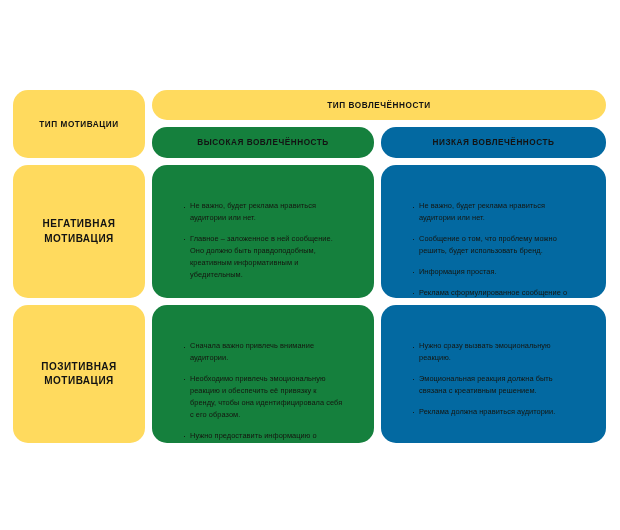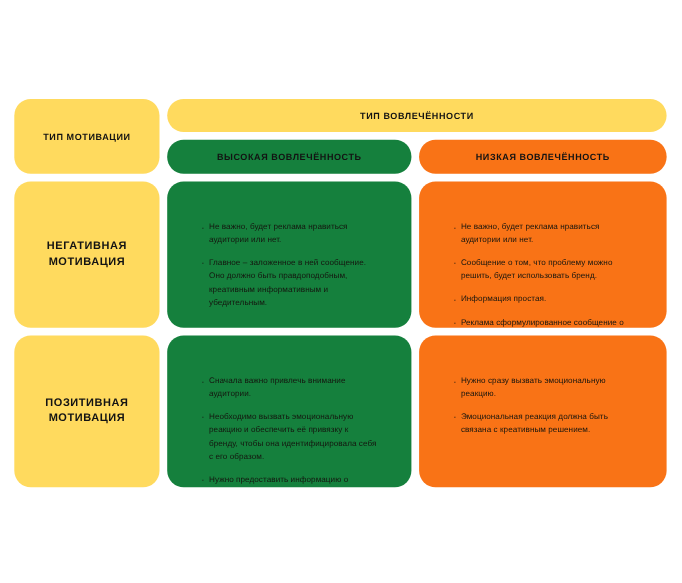--- a/index.html
+++ b/index.html
@@ -30,21 +30,21 @@
 
   .cell {
     box-sizing: border-box;
     overflow: hidden;
     border-radius: 15px;
   }
 
   
   .c-yellow { background: #ffda5e; }
   .c-green  { background: #15803d; }
-  .c-pink   { background: #f97316; }
+  .c-pink   { background: #0369a1; }
 
   
   .hdr {
     display: flex;
     align-items: center;
     justify-content: center;
     text-align: center;
     font-size: 8.2px;
     font-weight: bold;
     letter-spacing: 0.55px;
@@ -147,25 +147,26 @@
     </ul>
   </div>
 
   <div class="cell c-yellow rowlabel">
     <span>ПОЗИТИВНАЯ МОТИВАЦИЯ</span>
   </div>
 
   <div class="cell c-green body-cell">
     <ul class="bullets">
       <li>Сначала важно привлечь внимание аудитории.</li>
-      <li>Необходимо вызвать эмоциональную реакцию и обеспечить её привязку к бренду, чтобы она идентифицировала себя с его образом.</li>
+      <li>Необходимо привлечь эмоциональную реакцию и обеспечить её привязку к бренду, чтобы она идентифицировала себя с его образом.</li>
       <li>Нужно предоставить информацию о бренде.</li>
     </ul>
   </div>
 
   <div class="cell c-pink body-cell">
     <ul class="bullets">
       <li>Нужно сразу вызвать эмоциональную реакцию.</li>
       <li>Эмоциональная реакция должна быть связана с креативным решением.</li>
+      <li>Реклама должна нравиться аудитории.</li>
     </ul>
   </div>
 
 </div>
 
 </body></html>

